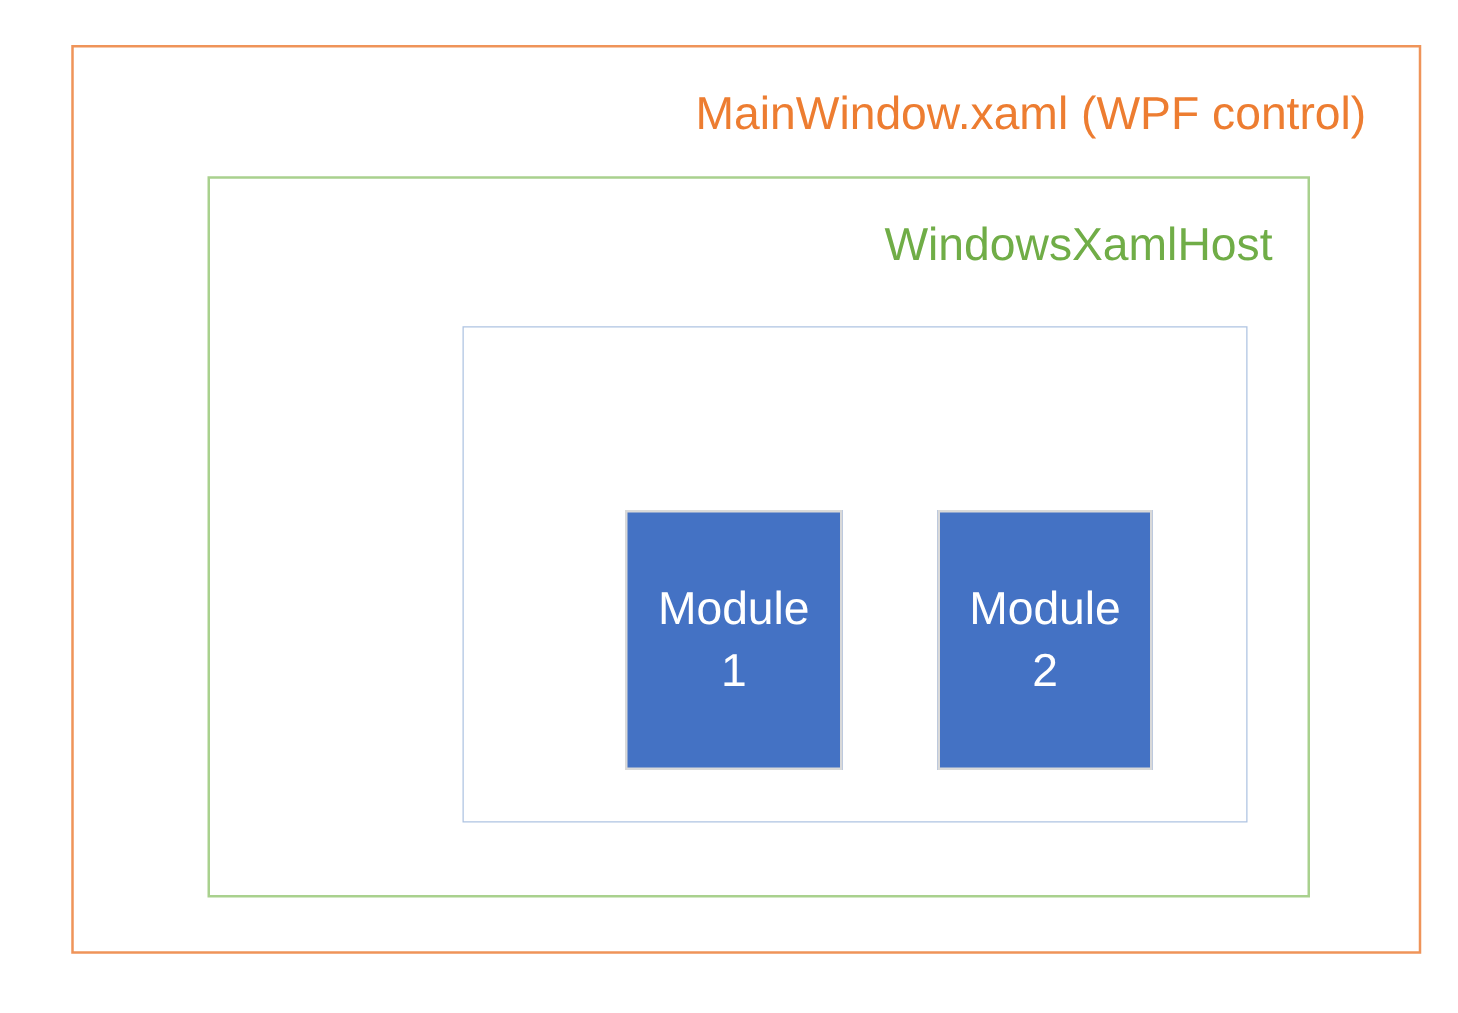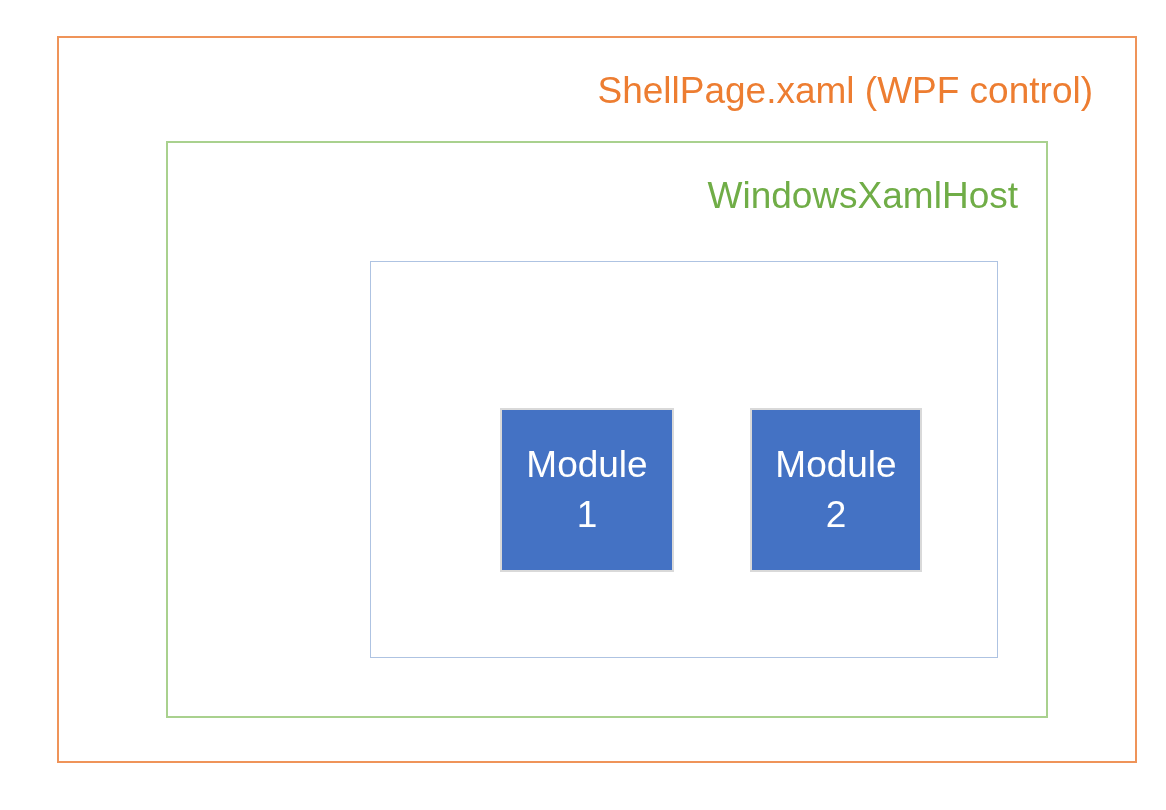--- a/index.html
+++ b/index.html
@@ -62,21 +62,21 @@
   .shell-label {
     top: 306px;
     left: 370px;
     width: 628px;
     color: #4472c4;
     text-align: center;
   }
   .module {
     position: absolute;
     top: 408px;
-    height: 164px;
+    height: 208px;
     box-sizing: border-box;
     background: #4472c4;
     border: 2px solid #d9d9d9;
     color: #ffffff;
     display: flex;
     flex-direction: column;
     align-items: center;
     justify-content: center;
     font-size: 37px;
     line-height: 50px;
@@ -84,21 +84,21 @@
   }
   .module-1 { left: 500px; width: 174px; }
   .module-2 { left: 750px; width: 172px; }
 </style>
 </head>
 <body>
 
 <div class="page">
 
   <div class="box outer-box"></div>
-  <div class="label outer-label">ShellPage.xaml (WPF control)</div>
+  <div class="label outer-label">MainWindow.xaml (WPF control)</div>
 
   <div class="box host-box"></div>
   <div class="label host-label">WindowsXamlHost</div>
 
   <div class="box shell-box"></div>
 
   <div class="module module-1">
     <span>Module</span>
     <span>1</span>
   </div>

